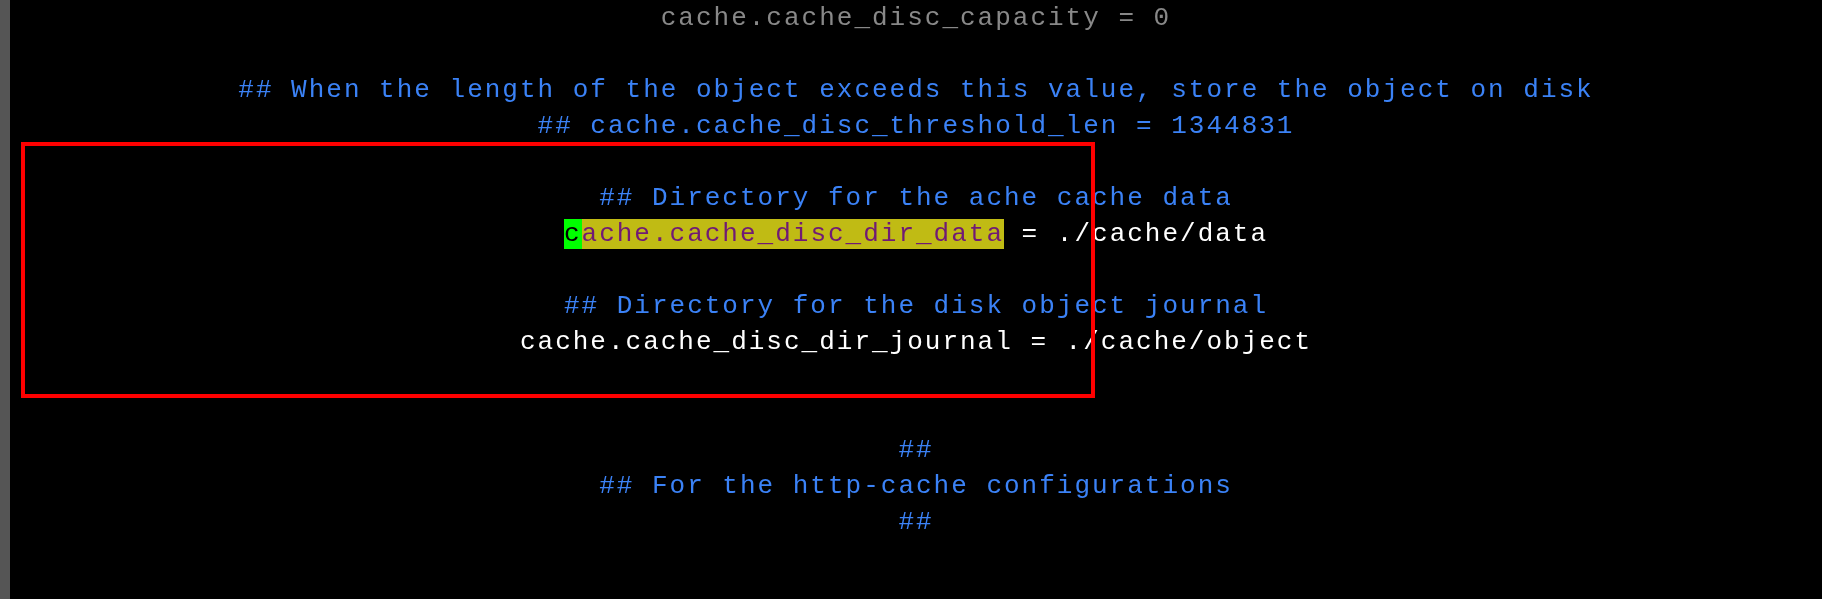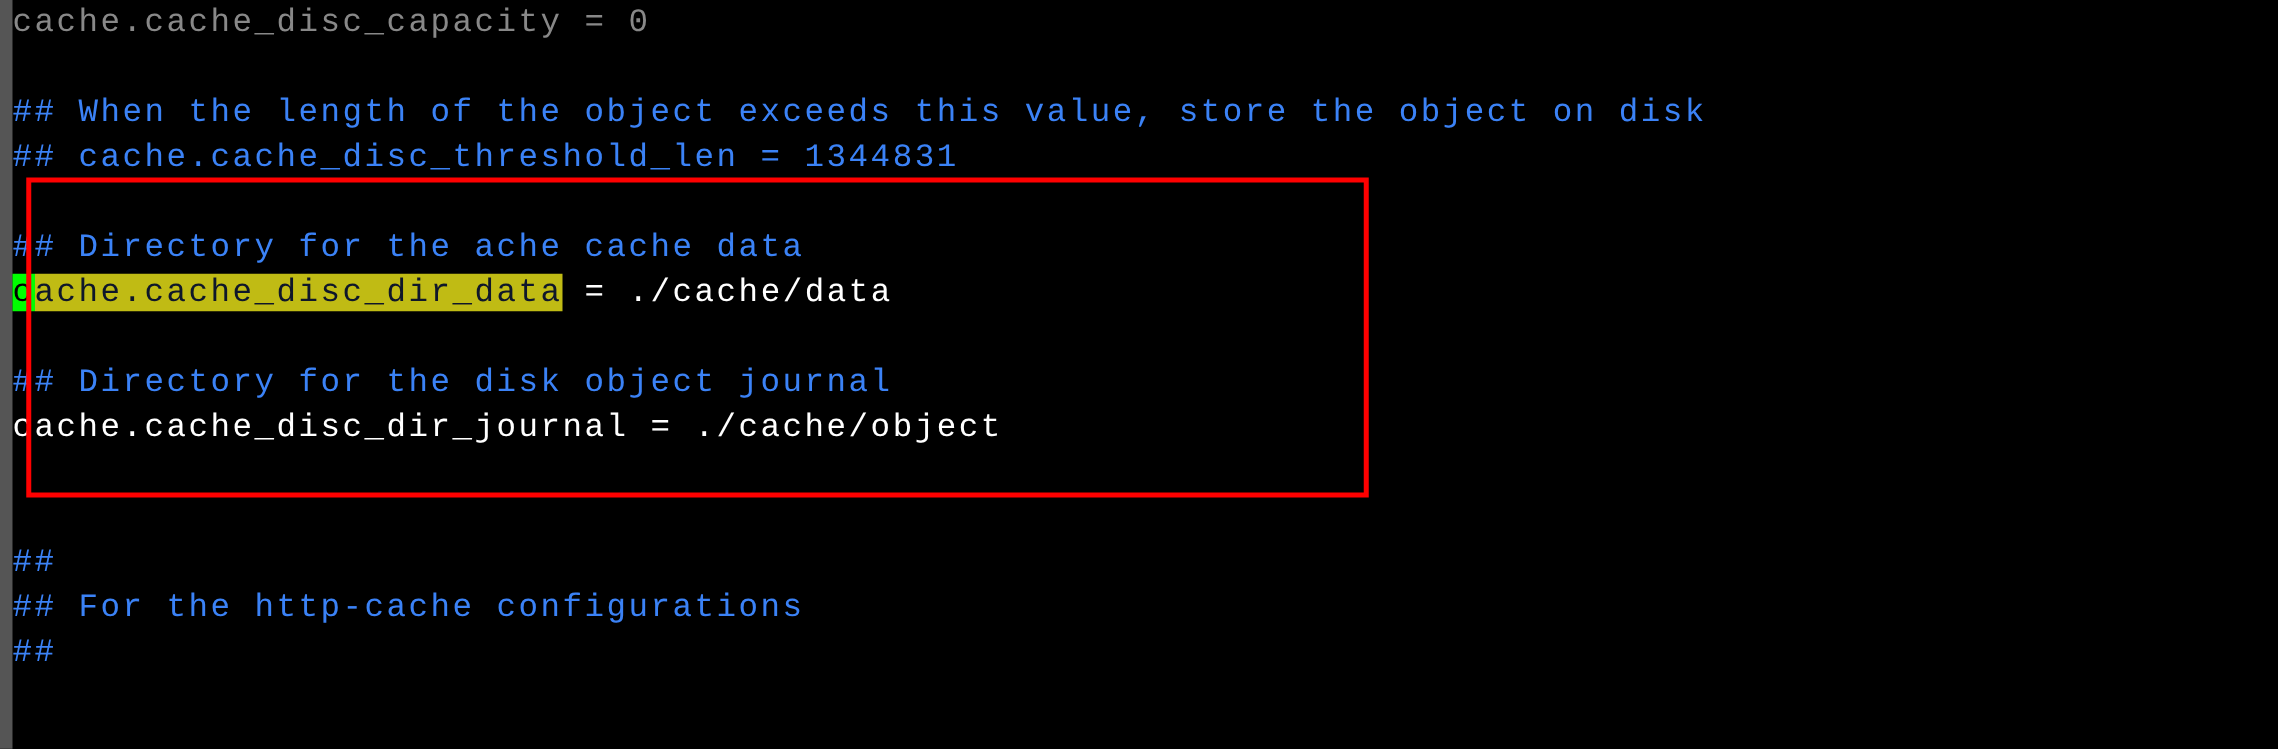--- a/index.html
+++ b/index.html
@@ -21,20 +21,21 @@
     .editor {
       padding: 0;
       position: relative;
       border-left: 10px solid #555;
       min-height: 599px;
     }
     .line {
       white-space: pre;
       line-height: 36px;
       height: 36px;
+      text-align: center;
     }
     .comment {
       color: #3b82f6;
       font-family: Liberation Mono, monospace;
     }
     .plain {
       color: #fff;
     }
     .dimmed {
       color: #888;
@@ -43,21 +44,21 @@
       position: absolute;
       border: 4px solid #ff0000;
       pointer-events: none;
     }
     .hl-green {
       background: #00ff00;
       color: #000;
     }
     .hl-yellow {
       background: #c0bb14;
-      color: #0f172a;
+      color: #701a75;
     }
   </style>
 </head>
 <body>
 
 <div class="editor">
   <div class="line dimmed">cache.cache_disc_capacity = 0</div>
   <div class="line"></div>
   <div class="line comment">## When the length of the object exceeds this value, store the object on disk</div>
   <div class="line comment">## cache.cache_disc_threshold_len = 1344831</div>

